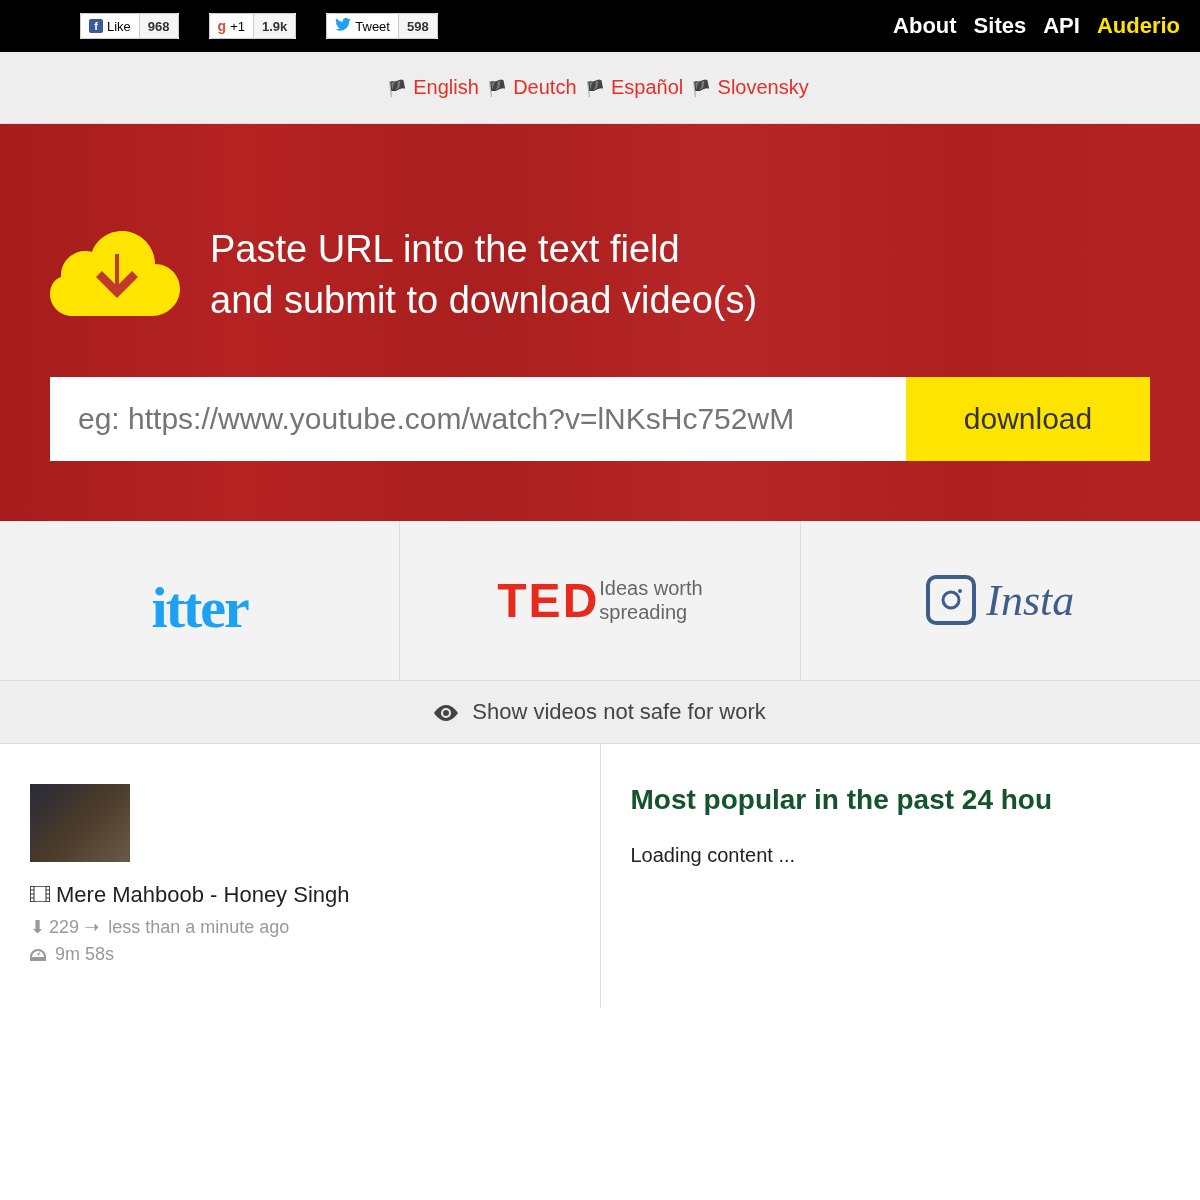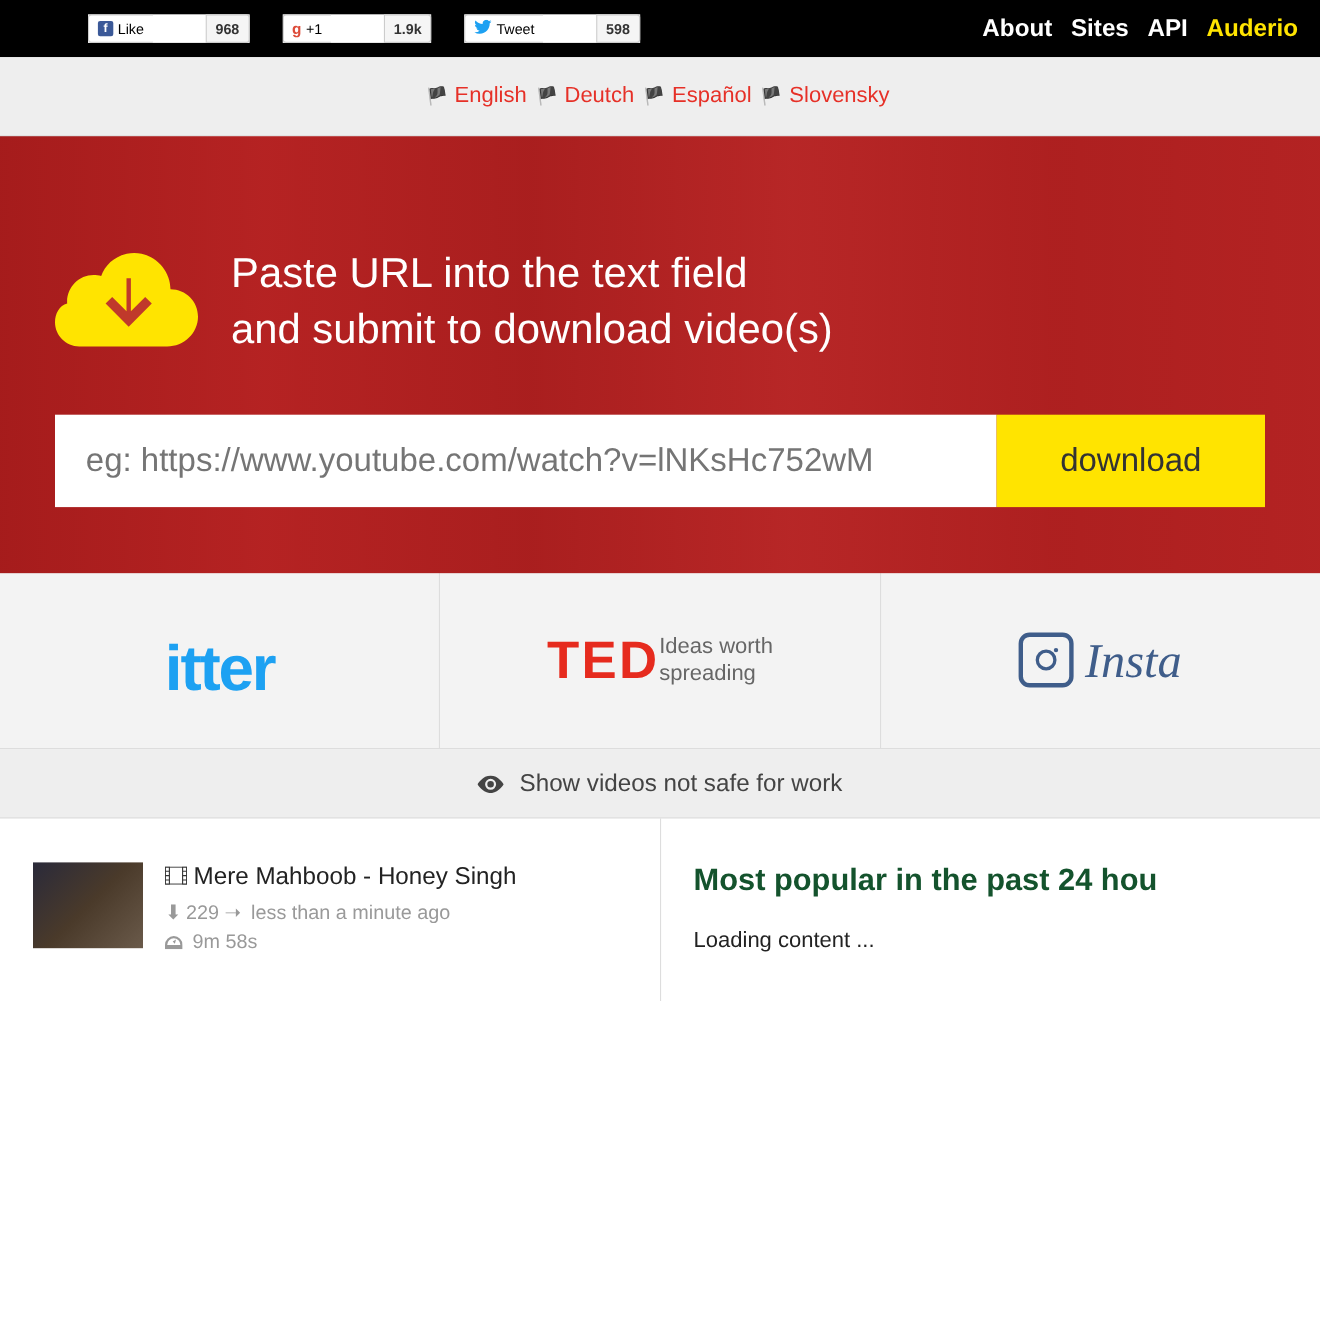--- a/index.html
+++ b/index.html
@@ -3,21 +3,21 @@
 <meta charset="utf-8">
 <style>
 * { margin: 0; padding: 0; box-sizing: border-box; }
 body { font-family: Arial, Helvetica, sans-serif; background: #fff; width: 1200px; overflow-x: hidden; }
 
 
 .topbar { background: #000; height: 52px; display: flex; align-items: center; padding: 0 20px; }
 .social-buttons { display: flex; gap: 30px; margin-left: 60px; }
 .social-btn { display: flex; align-items: center; background: #fff; height: 26px; font-size: 13px; }
 .social-btn .sb-left { display: flex; align-items: center; padding: 0 8px; height: 100%; border: 1px solid #ccc; border-right: none; border-radius: 3px 0 0 3px; gap: 4px; }
-.social-btn .sb-count { display: flex; align-items: center; padding: 0 8px; height: 100%; border: 1px solid #ccc; border-radius: 0 3px 3px 0; background: #f5f5f5; font-weight: bold; color: #333; margin-left: 48px; }
+.social-btn .sb-count { display: flex; align-items: center; padding: 0 8px; height: 100%; border: 1px solid #ccc; border-radius: 0 3px 3px 0; background: #f5f5f5; font-weight: bold; color: #333; }
 .fb-icon { width: 14px; height: 14px; background: #3b5998; color: #fff; font-weight: bold; font-size: 11px; display: flex; align-items: center; justify-content: center; border-radius: 2px; }
 .g-icon { color: #dd4b39; font-weight: bold; font-size: 14px; }
 .tw-icon { color: #1da1f2; font-weight: bold; }
 .nav { margin-left: auto; display: flex; gap: 17px; text-align: center; }
 .nav a { color: #fff; text-decoration: none; font-size: 22px; font-weight: bold; }
 .nav a.highlight { color: #ffe400; }
 
 
 .langbar { background: #eee; text-align: center; padding: 24px 0; border-bottom: 1px solid #ddd; }
 .langbar a { color: #e63027; text-decoration: none; font-size: 20px; margin: 0 4px; }
@@ -30,37 +30,37 @@
 .hero-text { color: #fff; font-size: 38px; line-height: 1.35; }
 .hero-text b { font-weight: normal; }
 .input-row { display: flex; max-width: 1100px; margin: 0 auto; }
 .url-input { flex: 1; height: 84px; border: none; padding: 0 28px; font-size: 30px; color: #999; outline: none; }
 .download-btn { width: 244px; height: 84px; background: #ffe400; border: none; font-size: 30px; color: #333; cursor: pointer; }
 
 
 .logo-strip { background: #f3f3f3; display: flex; height: 160px; border-bottom: 1px solid #ddd; }
 .logo-cell { flex: 1; display: flex; align-items: center; justify-content: center; border-right: 1px solid #ddd; padding: 20px; }
 .logo-cell:last-child { border-right: none; }
-.twitter-logo { color: #1da1f2; font-size: 58px; font-weight: bold; letter-spacing: -2px; font-family: Liberation Sans, sans-serif; margin-top: 14px; }
+.twitter-logo { color: #1da1f2; font-size: 58px; font-weight: bold; letter-spacing: -2px; font-family: Liberation Serif, serif; margin-top: 14px; }
 .ted-wrap { display: flex; align-items: center; }
 .ted-logo { color: #e62b1e; font-size: 48px; font-weight: 900; letter-spacing: 2px; font-family: Arial Black, Arial, sans-serif; }
 .ted-tag { color: #666; font-size: 20px; line-height: 1.2; }
 .insta-wrap { display: flex; align-items: center; gap: 10px; color: #3f5d8a; }
 .insta-icon-box { width: 50px; height: 50px; border: 4px solid #3f5d8a; border-radius: 10px; display: flex; align-items: center; justify-content: center; }
 .insta-text { font-size: 44px; font-style: italic; font-family: cursive; color: #3f5d8a; }
 
 
 .nsfw-bar { background: #eee; text-align: center; padding: 18px 0; border-bottom: 1px solid #ddd; font-size: 22px; color: #444; }
 .nsfw-bar .eye { margin-right: 8px; }
 
 
 .content { display: flex; }
 .col-left { flex: 1; border-right: 1px solid #ddd; padding: 40px 30px; }
 .col-right { flex: 1; padding: 40px 30px; }
-.video-item { display: flex; gap: 20px; }
+.video-item { display: flex; gap: 20px; flex-direction: column; }
 .thumb { width: 100px; height: 78px; background: linear-gradient(135deg, #2a2a3a 0%, #4a3a2a 50%, #6a5a4a 100%); flex-shrink: 0; }
 .vid-title { font-size: 22px; color: #222; margin-bottom: 6px; display: flex; align-items: center; gap: 6px; }
 .vid-meta { font-size: 18px; color: #999; line-height: 1.5; }
 .vid-meta .meta-icon { margin-right: 4px; }
 .pop-heading { font-size: 28px; font-weight: bold; color: #14532d; margin-bottom: 28px; }
 .loading { font-size: 20px; color: #222; }
 </style>
 </head>
 <body>
 

